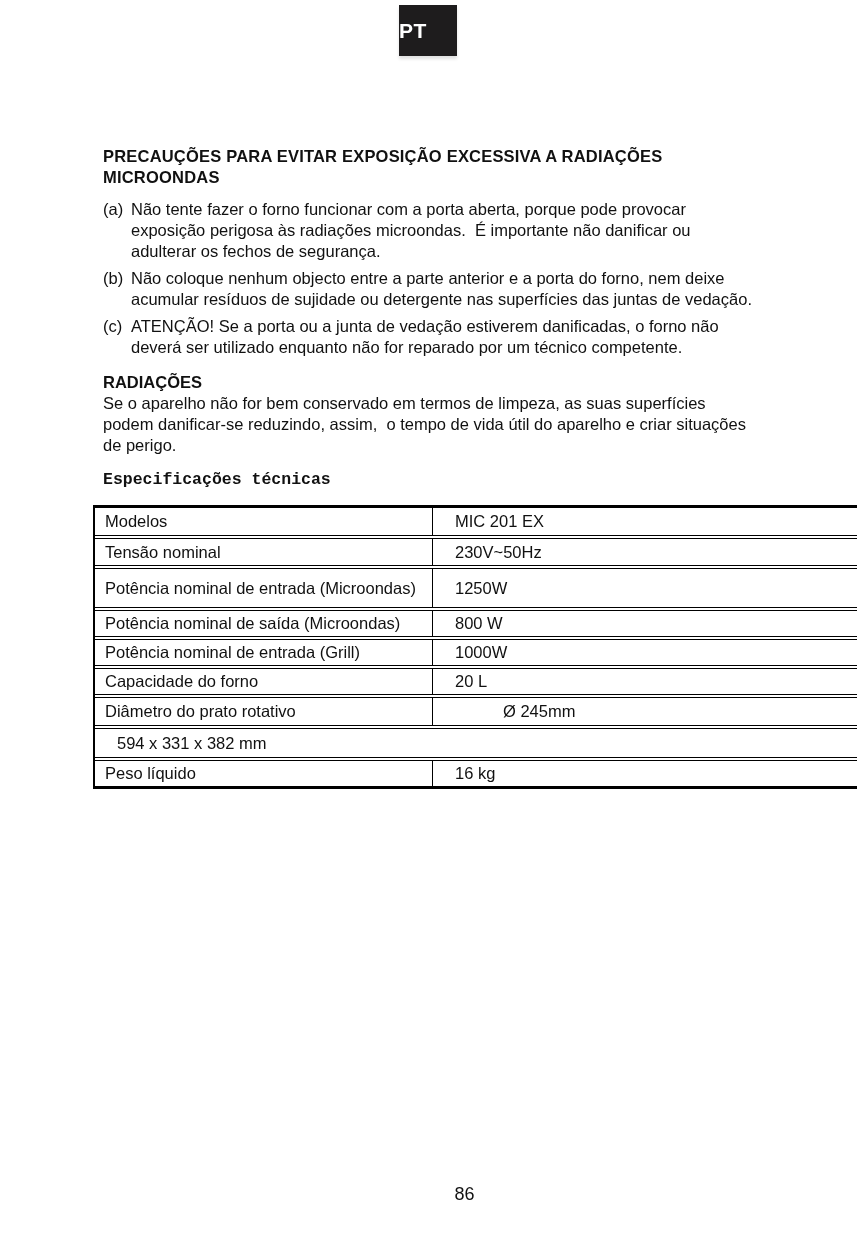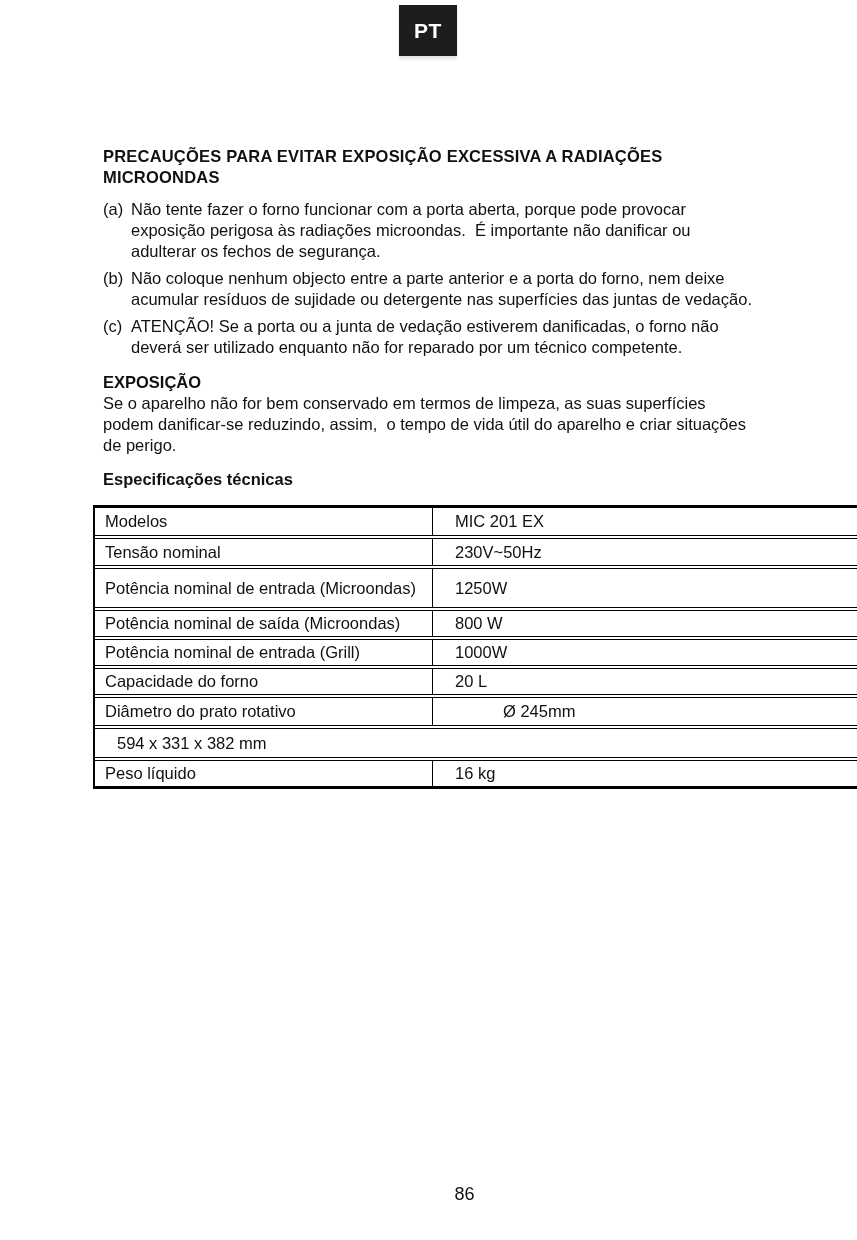--- a/index.html
+++ b/index.html
@@ -19,21 +19,21 @@
     left: 399px;
     top: 5px;
     width: 58px;
     height: 51px;
     background: #1e1c1d;
     color: #ffffff;
     font-size: 21px;
     font-weight: bold;
     display: flex;
     align-items: center;
-    justify-content: center;
+    justify-content: flex-start;
     letter-spacing: 0.5px;
     box-shadow: 0 3px 3px rgba(0,0,0,0.12);
   }
   .content {
     position: absolute;
     left: 103px;
     top: 146px;
     width: 653px;
     font-size: 16.5px;
     line-height: 21px;
@@ -61,20 +61,21 @@
     font-weight: bold;
     margin-top: 14px;
   }
   .appendix-body {
     white-space: pre-wrap;
   }
   .specs-heading {
     font-size: 16.5px;
     font-weight: bold;
     margin-top: 13px;
+    font-family: Liberation Mono, monospace;
   }
   .spec-table {
     margin-top: 15px;
     margin-left: -10px;
     width: 805px;
     border: 2px solid #000000;
     display: flex;
     flex-direction: column;
     gap: 2px;
     background: #ffffff;
@@ -138,21 +139,21 @@
     <div class="list-item">
       <span class="list-marker">(b)</span>
       <span class="list-text">Não coloque nenhum objecto entre a parte anterior e a porta do forno, nem deixe acumular resíduos de sujidade ou detergente nas superfícies das juntas de vedação.</span>
     </div>
 
     <div class="list-item">
       <span class="list-marker">(c)</span>
       <span class="list-text">ATENÇÃO! Se a porta ou a junta de vedação estiverem danificadas, o forno não deverá ser utilizado enquanto não for reparado por um técnico competente.</span>
     </div>
 
-    <div class="appendix-heading">EXPOSIÇÃO</div>
+    <div class="appendix-heading">RADIAÇÕES</div>
     <div class="appendix-body">Se o aparelho não for bem conservado em termos de limpeza, as suas superfícies podem danificar-se reduzindo, assim,  o tempo de vida útil do aparelho e criar situações de perigo.</div>
 
     <div class="specs-heading">Especificações técnicas</div>
 
     <div class="spec-table">
       <div class="spec-row">
         <div class="spec-label">Modelos</div>
         <div class="spec-value">MIC 201 EX</div>
       </div>
       <div class="spec-row">

